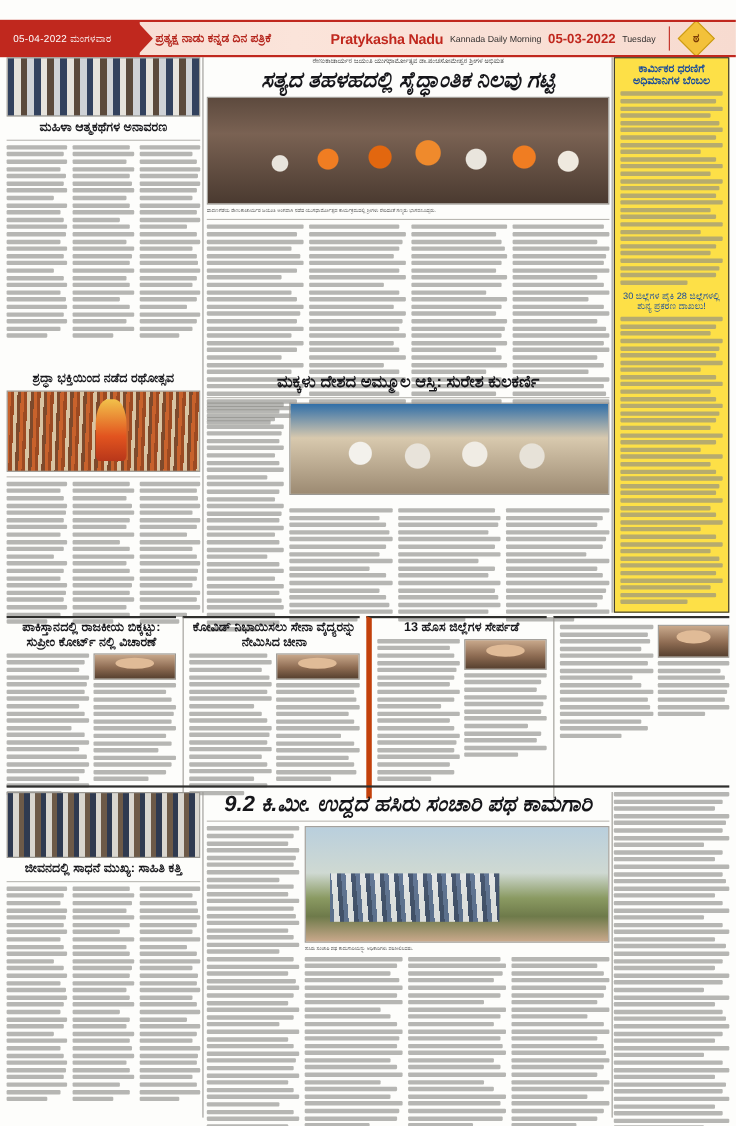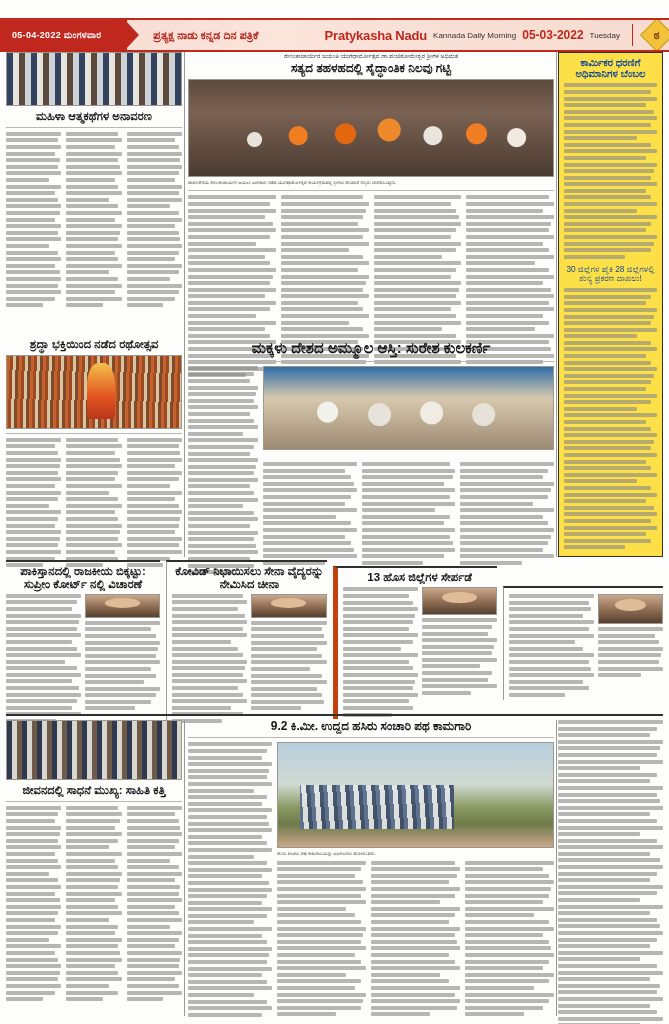--- a/index.html
+++ b/index.html
@@ -7,47 +7,47 @@
        font-family:"Liberation Sans","DejaVu Sans",sans-serif;color:#1a1a1a;}
   .page{position:relative;width:669px;height:1024px;background:#fdfdfb;}
 
   
   .masthead{position:absolute;left:0;top:18px;width:669px;height:30px;
             background:linear-gradient(90deg,#f6d9cf 0%,#fbe4da 40%,#f7dbd0 100%);
             border-top:2px solid #c0281e;border-bottom:2px solid #c0281e;
             display:flex;align-items:center;overflow:hidden;}
   .date-flag{position:relative;height:30px;background:#c0281e;color:#fff;
              display:flex;align-items:center;padding:0 26px 0 12px;
-             font-size:9px;font-weight:bold;letter-spacing:.3px;white-space:nowrap;}
+             font-size:9px;font-weight:normal;letter-spacing:.3px;white-space:nowrap;}
   .date-flag:after{content:"";position:absolute;right:-12px;top:0;
                    border-left:14px solid #c0281e;border-top:15px solid transparent;
                    border-bottom:15px solid transparent;}
-  .kan-title{font-size:11px;font-weight:bold;color:#b4241b;margin-left:26px;white-space:nowrap;}
-  .brand-wrap{margin-left:auto;display:flex;align-items:center;gap:6px;padding-right:0;}
+  .kan-title{font-size:11px;font-weight:bold;color:#b4241b;margin-left:14px;white-space:nowrap;}
+  .brand-wrap{margin-left:auto;display:flex;align-items:center;gap:6px;padding-right:24px;}
   .brand{font-size:13px;font-weight:bold;color:#c0281e;letter-spacing:-.2px;}
   .brand-sub{font-size:8px;color:#33302f;}
   .brand-date{font-size:12px;font-weight:bold;color:#c0281e;}
   .brand-day{font-size:8px;color:#33302f;}
   .logo-sep{width:1px;height:22px;background:#c0281e;margin:0 6px;}
   .logo{width:22px;height:22px;background:#f3c13a;border:1px solid #c99a16;
         transform:rotate(45deg);display:flex;align-items:center;justify-content:center;}
   .logo span{transform:rotate(-45deg);font-size:11px;font-weight:bold;color:#7a3b06;}
 
   
   .kline{height:4px;background:#8b8b86;border-radius:1px;margin:0 0 2.6px 0;opacity:.62;}
   .kline.s1{width:100%} .kline.s2{width:94%} .kline.s3{width:88%}
   .kline.s4{width:78%}  .kline.s5{width:66%} .kline.s6{width:97%}
   .tcol{display:flex;flex-direction:column;}
   .cols{display:flex;gap:5px;}
   .cols>.tcol{flex:1;min-width:0;}
   .hr-thin{height:1px;background:#b9b7b2;margin:4px 0;}
 
   
   .hl{font-weight:bold;color:#16161a;text-align:center;line-height:1.12;}
-  .hl-xl{font-size:12px;} .hl-lg{font-size:15px;} .hl-md{font-size:11.5px;}
+  .hl-xl{font-size:20px;font-style:italic;} .hl-lg{font-size:15px;} .hl-md{font-size:11.5px;}
   .hl-sm{font-size:10px;}
   .kicker{font-size:6.2px;text-align:center;color:#2a2a2a;line-height:1.25;}
   .caption{font-size:4.6px;color:#3d3d3d;line-height:1.35;text-align:justify;}
 
   
   .photo{position:relative;overflow:hidden;border:1px solid #9b9892;background:#6a6a66;}
   .ph-stage{background:
      radial-gradient(circle at 18% 62%,#e8e4dc 0 7px,transparent 8px),
      radial-gradient(circle at 30% 58%,#f07d22 0 9px,transparent 10px),
      radial-gradient(circle at 43% 56%,#e2670f 0 10px,transparent 11px),
@@ -576,21 +576,21 @@
           <div class="kline s1"></div>
           <div class="kline s2"></div>
         <div class="kline s1"></div>
           <div class="kline s3"></div>
           <div class="kline s2"></div>
           <div class="kline s5"></div>
       </div>
     </div>
   </div>
 
-  <div style="position:absolute;left:6px;top:560px;width:657px;display:flex;gap:6px;align-items:center;">
+  <div style="position:absolute;left:6px;top:560px;width:657px;display:flex;gap:6px;">
 
     <div style="flex:1;min-width:0;border-top:2px solid #2f2f2d;padding-top:3px">
       <div class="hl hl-md">ಪಾಕಿಸ್ತಾನದಲ್ಲಿ ರಾಜಕೀಯ ಬಿಕ್ಕಟ್ಟು: ಸುಪ್ರೀಂ ಕೋರ್ಟ್ ನಲ್ಲಿ ವಿಚಾರಣೆ</div>
       <div style="display:flex;gap:4px;margin-top:3px">
         <div class="tcol" style="flex:1">
           <div class="kline s1"></div>
             <div class="kline s2"></div>
             <div class="kline s3"></div>
             <div class="kline s1"></div>
           <div class="kline s6"></div>

